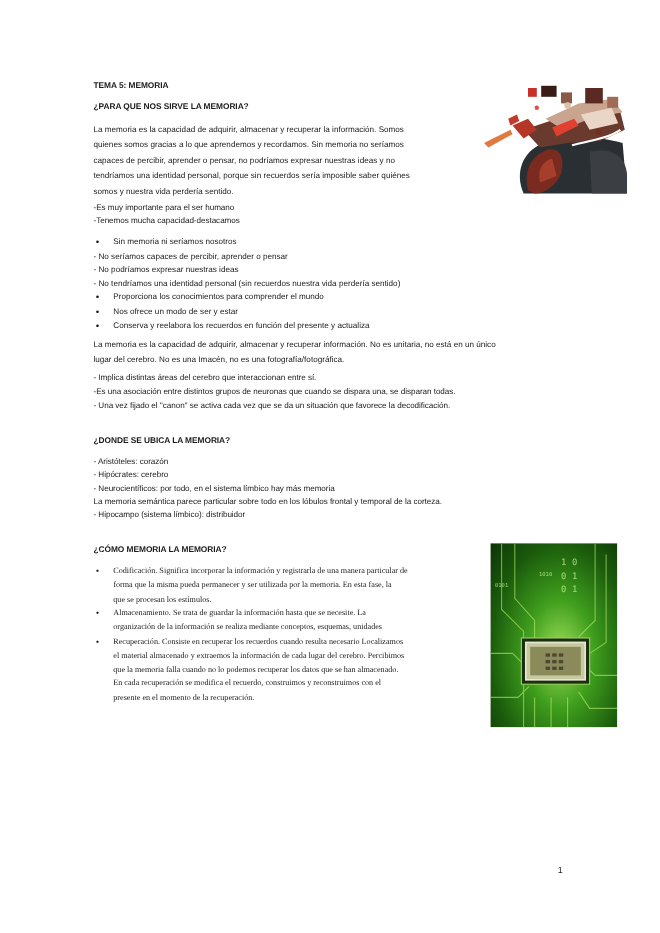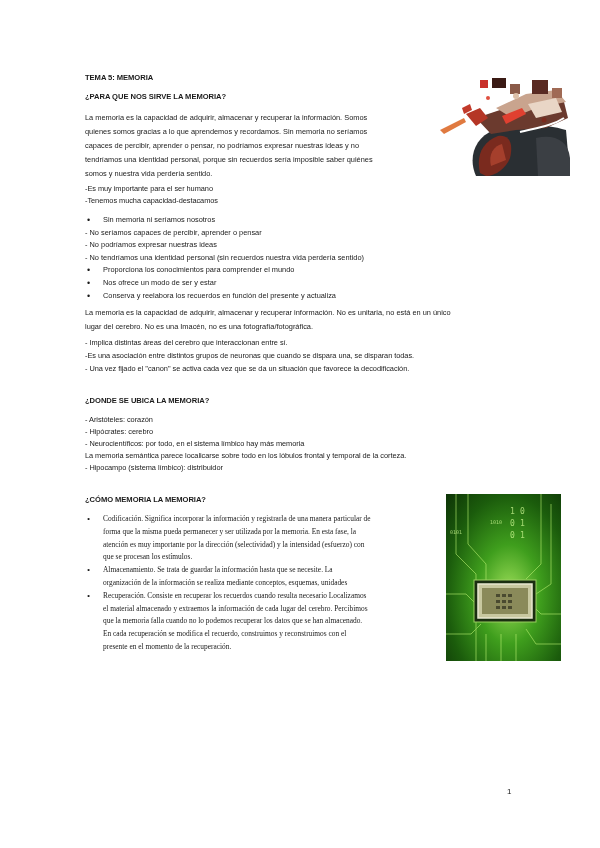--- a/index.html
+++ b/index.html
@@ -90,30 +90,29 @@
   </div>
 
   <div class="txt" style="left:85px; top:337px;">- Implica distintas áreas del cerebro que interaccionan entre sí.</div>
   <div class="txt" style="left:85px; top:350px;">-Es una asociación entre distintos grupos de neuronas que cuando se dispara una, se disparan todas.</div>
   <div class="txt" style="left:85px; top:363px;">- Una vez fijado el ''canon'' se activa cada vez que se da un situación que favorece la decodificación.</div>
 
   <div class="txt bold title" style="left:85px; top:395px;">¿DONDE SE UBICA LA MEMORIA?</div>
   <div class="txt" style="left:85px; top:414px;">- Aristóteles: corazón</div>
   <div class="txt" style="left:85px; top:426px;">- Hipócrates: cerebro</div>
   <div class="txt" style="left:85px; top:438px;">- Neurocientíficos: por todo, en el sistema límbico hay más memoria</div>
-  <div class="txt" style="left:85px; top:450px;">La memoria semántica parece localicarse sobre todo en los lóbulos frontal y temporal de la corteza.</div>
+  <div class="txt" style="left:85px; top:450px;">La memoria semántica parece particular sobre todo en los lóbulos frontal y temporal de la corteza.</div>
   <div class="txt" style="left:85px; top:462px;">- Hipocampo (sistema límbico): distribuidor</div>
 
   <div class="txt bold title" style="left:85px; top:494px;">¿CÓMO MEMORIA LA MEMORIA?</div>
 
   <ul class="blist" style="top:513px;">
     <li>
       <span class="line">Codificación. Significa incorporar la información y registrarla de una manera particular de</span>
       <span class="line">forma que la misma pueda permanecer y ser utilizada por la memoria. En esta fase, la</span>
-      <span class="line">atención es muy importante por la dirección (selectividad) y la intensidad (esfuerzo) con</span>
       <span class="line">que se procesan los estímulos.</span>
     </li>
     <li>
       <span class="line">Almacenamiento. Se trata de guardar la información hasta que se necesite. La</span>
       <span class="line">organización de la información se realiza mediante conceptos, esquemas, unidades</span>
     </li>
     <li>
       <span class="line">Recuperación. Consiste en recuperar los recuerdos cuando resulta necesario Localizamos</span>
       <span class="line">el material almacenado y extraemos la información de cada lugar del cerebro. Percibimos</span>
       <span class="line">que la memoria falla cuando no lo podemos recuperar los datos que se han almacenado.</span>

